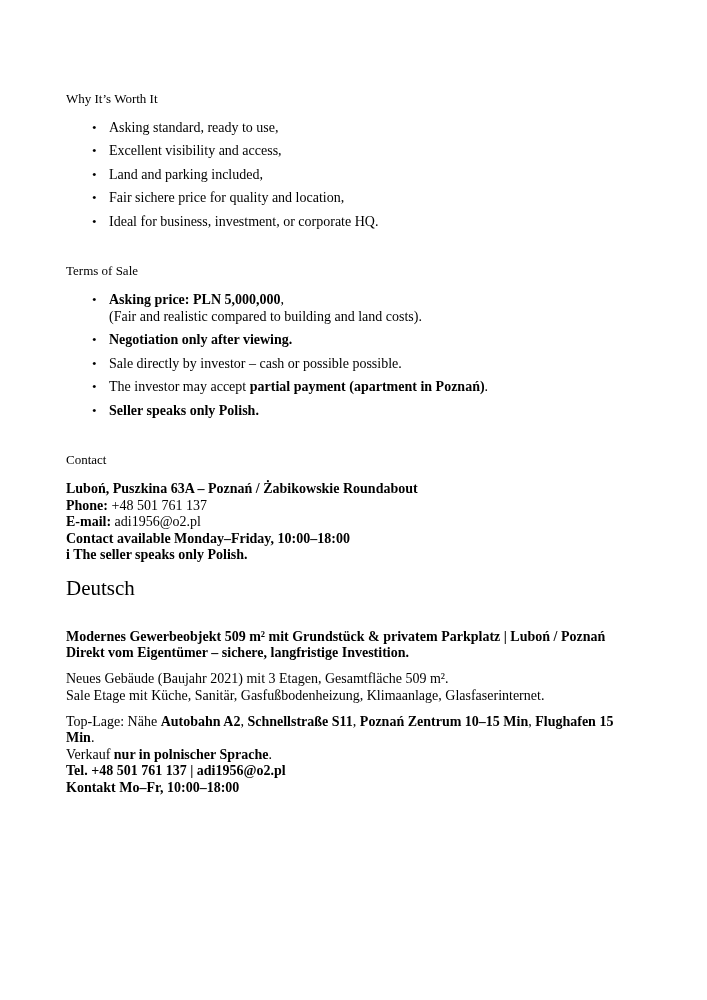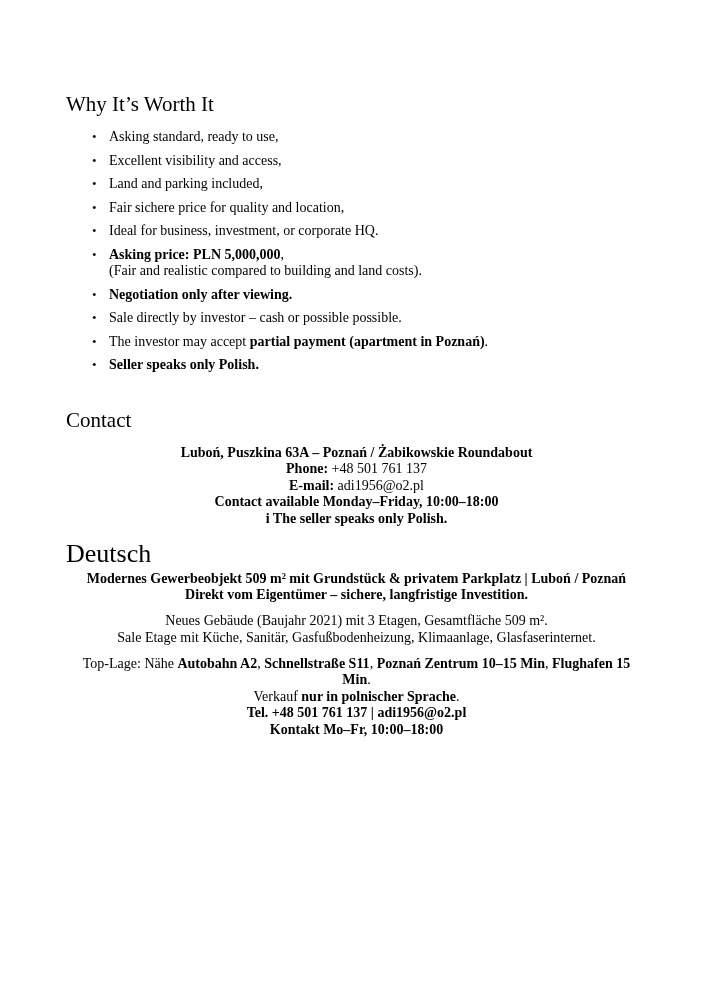--- a/index.html
+++ b/index.html
@@ -20,31 +20,31 @@
     width: 707px;
     height: 1000px;
     padding: 92px 60px 0 66px;
     background: #ffffff;
   }
   h1, h2 {
     font-weight: normal;
     margin: 0;
   }
   h2.section-heading {
-    font-size: 21px;
+    font-size: 13px;
     line-height: 1.15;
     margin: 34px 0 13px 0;
   }
   h2.section-heading.first {
     margin-top: 0;
   }
   h1.lang-heading {
-    font-size: 26px;
+    font-size: 21px;
     line-height: 1.1;
-    margin: 13px 0 2px 0;
+    margin: 13px 0 29px 0;
   }
   ul.bullets {
     list-style: none;
     margin: 0;
     padding: 0 0 0 26px;
   }
   ul.bullets li {
     display: flex;
     align-items: flex-start;
     margin: 0 0 7px 0;
@@ -55,21 +55,20 @@
     width: 17px;
     font-size: 13px;
   }
   .li-text {
     flex: 1;
     min-width: 0;
   }
   p {
     margin: 0 0 9.5px 0;
     line-height: 16.5px;
-    text-align: center;
   }
   .bd {
     font-weight: bold;
   }
   .line {
     white-space: nowrap;
   }
 </style>
 </head>
 <body>
@@ -96,20 +95,21 @@
           <span class="li-text">Fair sichere price for quality and location,</span>
         </li>
       <li>
           <span class="marker">•</span>
           <span class="li-text">Ideal for business, investment, or corporate HQ.</span>
         </li>
     </ul>
   </section>
 
   <section>
+    <h2 class="section-heading">Terms of Sale</h2>
     <ul class="bullets">
       <li>
           <span class="marker">•</span>
           <span class="li-text"><span class="line"><span class="bd">Asking price: PLN 5,000,000</span><span>,</span></span><br><span class="line">(Fair and realistic compared to building and land costs).</span></span>
         </li>
       <li>
           <span class="marker">•</span>
           <span class="li-text bd">Negotiation only after viewing.</span>
         </li>
       <li>

